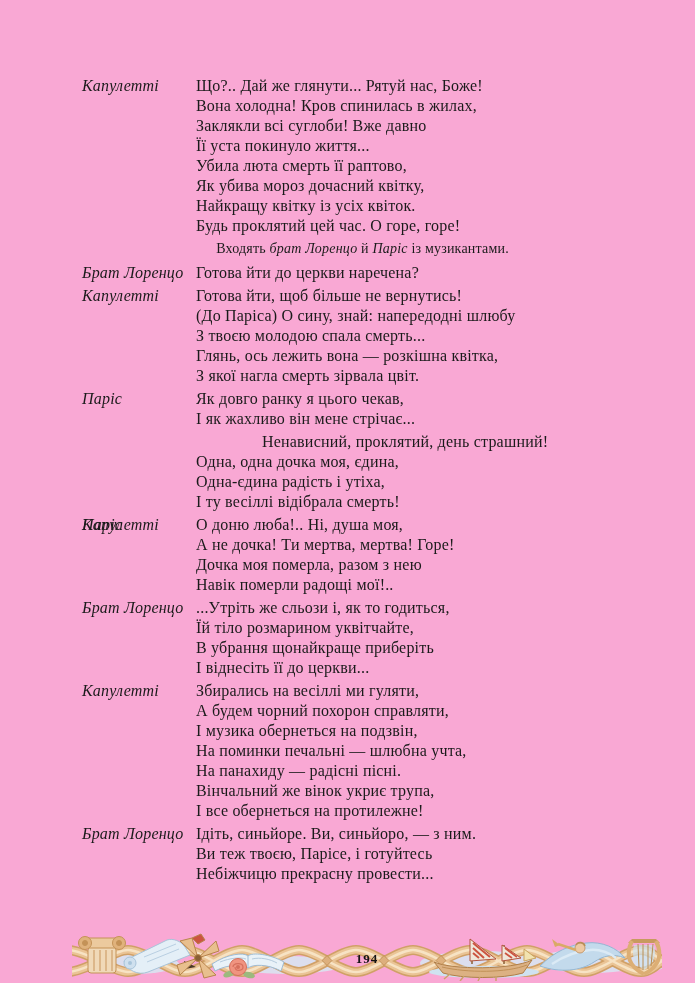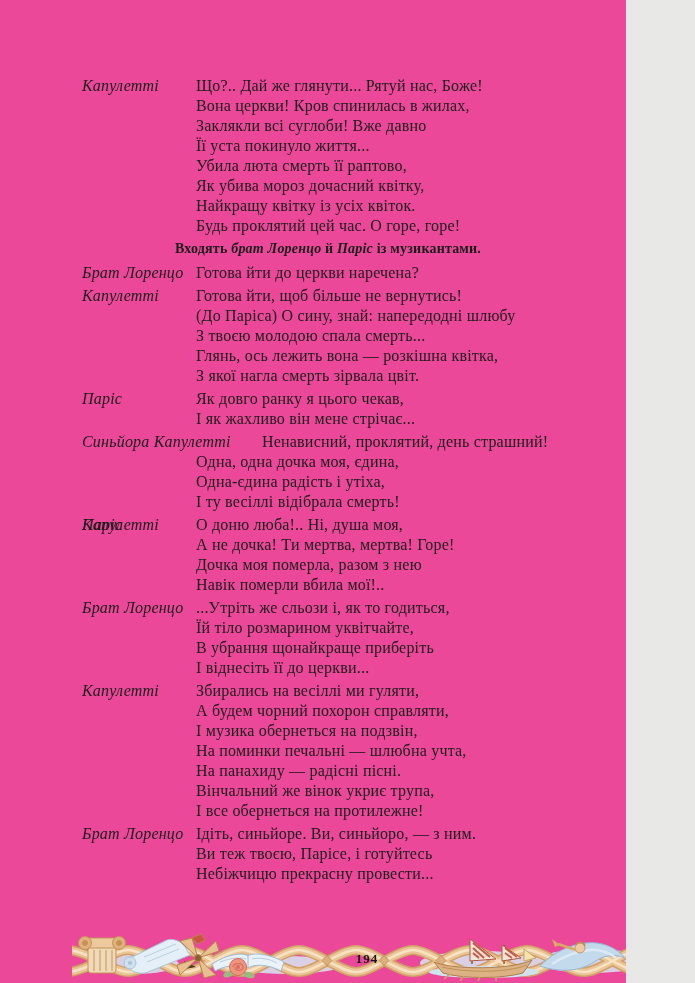--- a/index.html
+++ b/index.html
@@ -1,41 +1,40 @@
 <!DOCTYPE html>
 <html><head>
 <meta charset="utf-8">
 <style>
   html,body{margin:0;padding:0;}
   body{background:#e8e8e6;}
   .page{
     position:relative;
-    width:626px;height:983px;
-    background:#ec4899;
+    width:695px;height:983px;
+    background:#f9a8d4;
     overflow:hidden;
     font-family:"Liberation Serif","DejaVu Serif",serif;
     color:#1b1b1b;
   }
   .content{
     position:absolute;
     left:82px;top:76px;right:52px;
     font-size:16px;line-height:20px;letter-spacing:0.2px;
   }
   .block{position:relative;padding-left:114px;margin-bottom:3px;}
   .speaker{
     position:absolute;left:0;top:0;
     font-style:italic;white-space:nowrap;
   }
   .lines{white-space:pre-line;}
   .indent-first .lines{text-indent:66px;}
   .stage{
     text-align:center;
     font-size:14px;line-height:20px;
     margin:2px 0 4px 0;
-    font-weight:bold;
   }
   .stage .it{font-style:italic;}
   .footer-band{
     position:absolute;left:72px;top:931px;width:590px;height:50px;
   }
   .page-number{
     position:absolute;
     top:20px;left:50%;transform:translateX(-50%);
     font-size:13px;font-weight:600;color:#141414;
     letter-spacing:1px;
@@ -45,21 +44,21 @@
 </head>
 <body>
 
 <div class="page">
 
   <div class="content">
 
     <div class="block">
       <span class="speaker">Капулетті</span>
       <div class="lines">Що?.. Дай же глянути... Рятуй нас, Боже!
-Вона церкви! Кров спинилась в жилах,
+Вона холодна! Кров спинилась в жилах,
 Заклякли всі суглоби! Вже давно
 Її уста покинуло життя...
 Убила люта смерть її раптово,
 Як убива мороз дочасний квітку,
 Найкращу квітку із усіх квіток.
 Будь проклятий цей час. О горе, горе!</div>
     </div>
 
     <div class="stage"><span>Входять </span><span class="it">брат Лоренцо</span><span> й </span><span class="it">Паріс</span><span> із музикантами.</span></div>
 
@@ -77,37 +76,36 @@
 З якої нагла смерть зірвала цвіт.</div>
     </div>
 
     <div class="block">
       <span class="speaker">Паріс</span>
       <div class="lines">Як довго ранку я цього чекав,
 І як жахливо він мене стрічає...</div>
     </div>
 
     <div class="block indent-first">
-      <span class="speaker">Синьйора Капулетті</span>
       <div class="lines">Ненависний, проклятий, день страшний!
 Одна, одна дочка моя, єдина,
 Одна-єдина радість і утіха,
 І ту весіллі відібрала смерть!</div>
     </div>
 
     <div class="block">
       <span class="speaker">Паріс</span>
     </div>
 
     <div class="block">
       <span class="speaker">Капулетті</span>
       <div class="lines">О доню люба!.. Ні, душа моя,
 А не дочка! Ти мертва, мертва! Горе!
 Дочка моя померла, разом з нею
-Навік померли вбила мої!..</div>
+Навік померли радощі мої!..</div>
     </div>
 
     <div class="block">
       <span class="speaker">Брат Лоренцо</span>
       <div class="lines">...Утріть же сльози і, як то годиться,
 Їй тіло розмарином уквітчайте,
 В убрання щонайкраще приберіть
 І віднесіть її до церкви...</div>
     </div>
 

